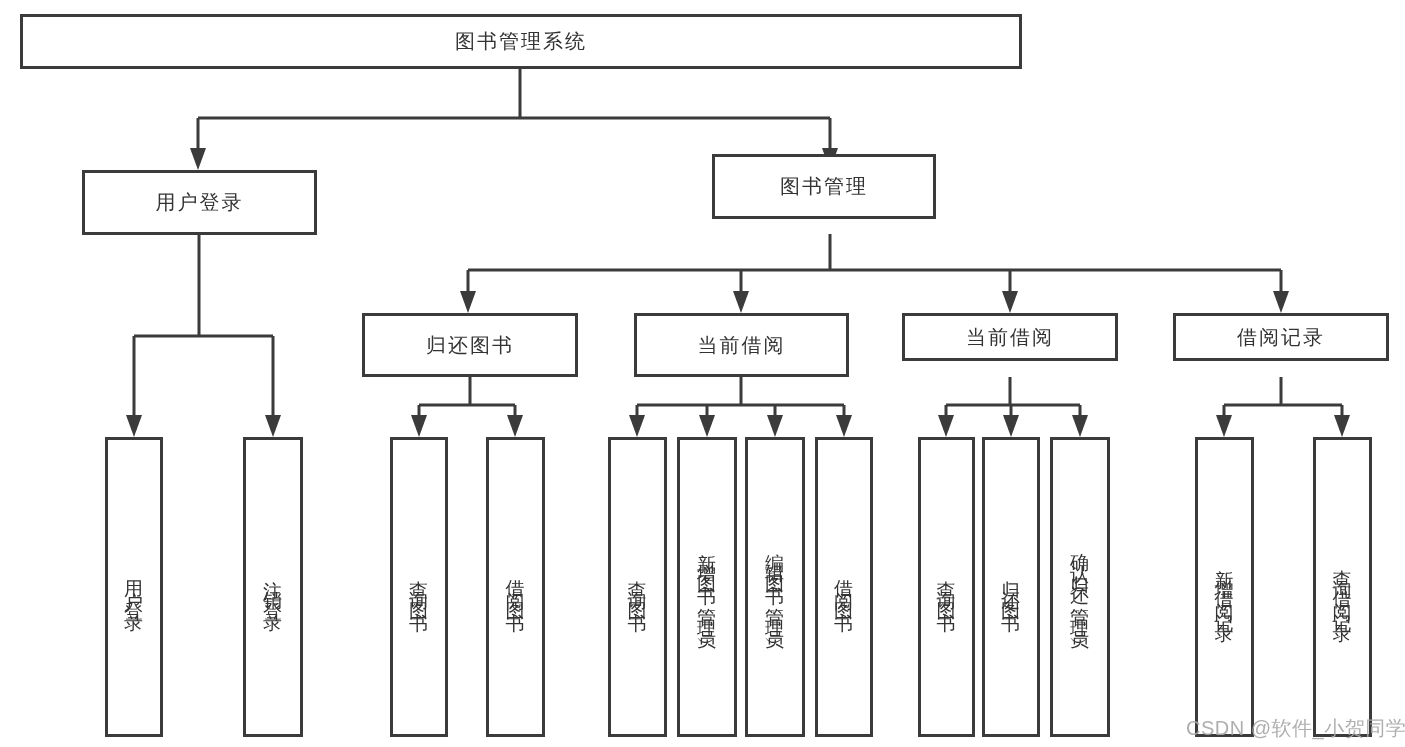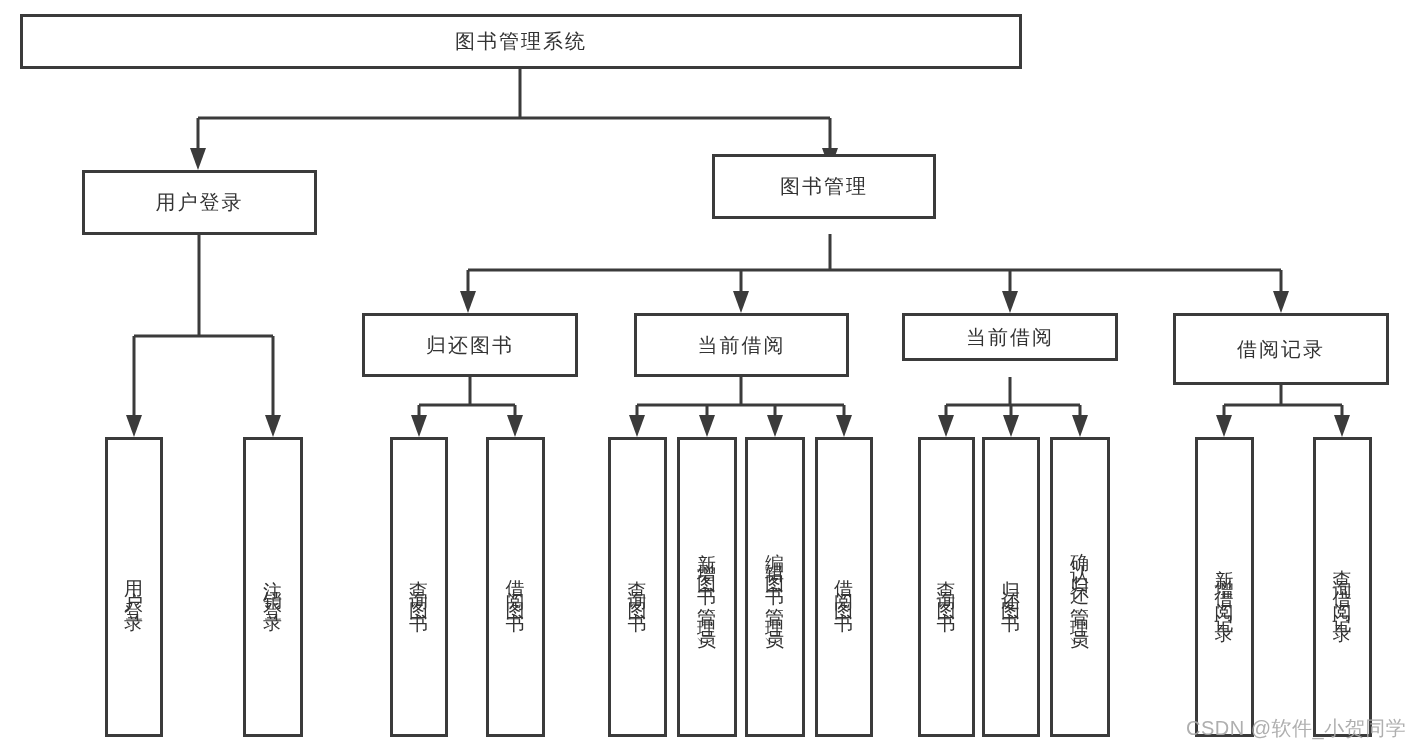--- a/index.html
+++ b/index.html
@@ -115,21 +115,21 @@
 
   <div class="box h" style="left:362px;top:313px;width:216px;height:64px">
     <span>归还图书</span>
   </div>
   <div class="box h" style="left:634px;top:313px;width:215px;height:64px">
     <span>当前借阅</span>
   </div>
   <div class="box h" style="left:902px;top:313px;width:216px;height:48px">
     <span>当前借阅</span>
   </div>
-  <div class="box h" style="left:1173px;top:313px;width:216px;height:72px">
+  <div class="box h" style="left:1173px;top:313px;width:216px;height:48px">
     <span>借阅记录</span>
   </div>
 
   <div class="box v" style="left:105px;top:437px;width:58px;height:300px">
     <span>用户登录</span>
   </div>
   <div class="box v" style="left:243px;top:437px;width:60px;height:300px">
     <span>注销登录</span>
   </div>
 

